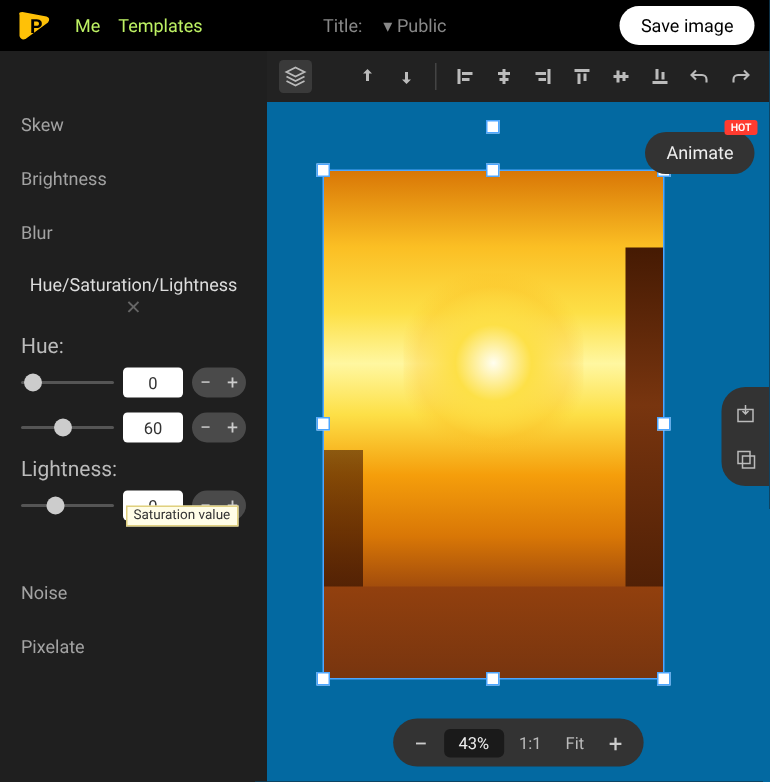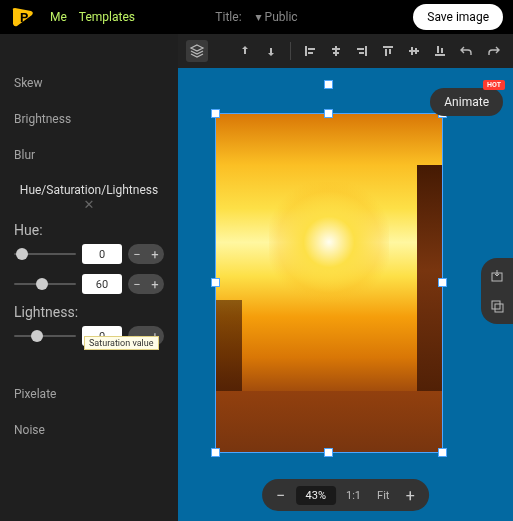--- a/index.html
+++ b/index.html
@@ -142,22 +142,22 @@
           </div>
           <input class="num-input" value="0" style="">
           <div class="stepper">
             <button class="step-btn">−</button>
             <button class="step-btn">+</button>
           </div>
         </div>
       </div>
     </div>
     <div style="height:14px"></div>
+    <div class="side-item">Noise</div>
     <div class="side-item">Pixelate</div>
-    <div class="side-item">Noise</div>
   </div>
 
   <div class="canvas-area">
     <div class="canvas-toolbar">
       <div class="tool-ic layer">
         <svg width="16" height="16" viewBox="0 0 16 16">
             <path d="M8 2l6 3-6 3-6-3 6-3zm-6 6l6 3 6-3m-12 3l6 3 6-3" stroke="#bbb" stroke-width="1.2" fill="none"></path>
           </svg>
       </div>
       <div class="tool-spacer"></div>

